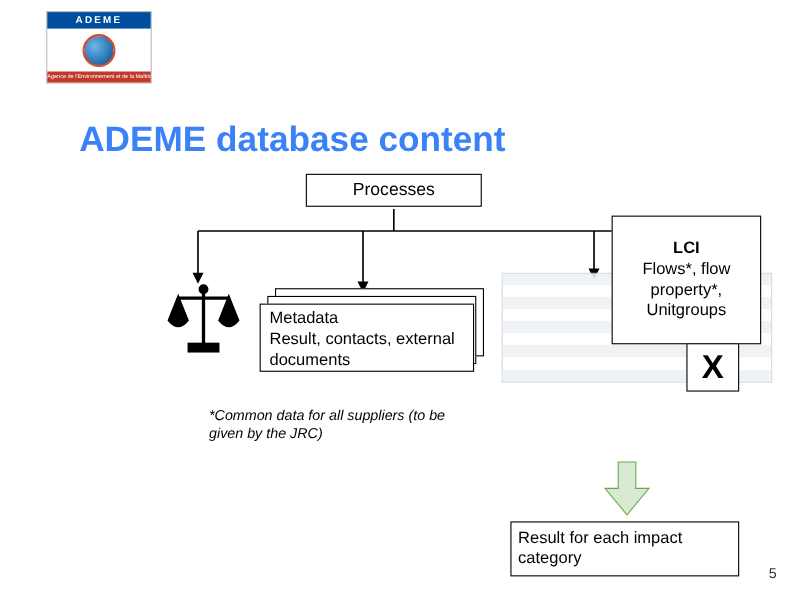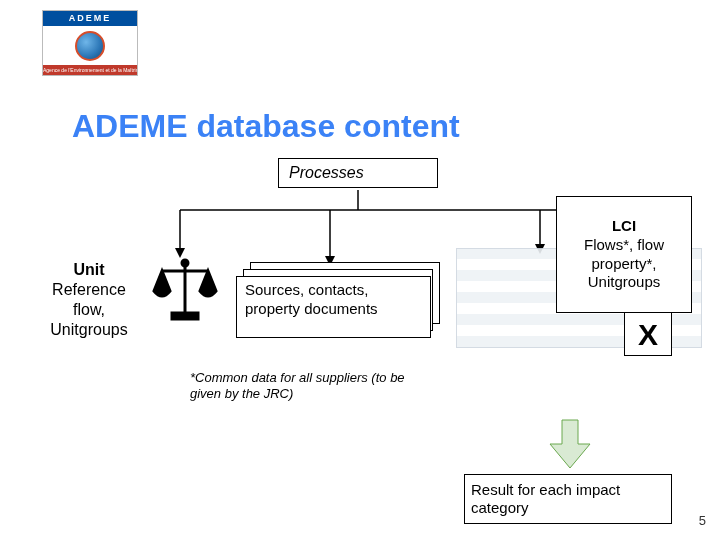--- a/index.html
+++ b/index.html
@@ -10,21 +10,21 @@
   .logo-box { position: absolute; left: 42px; top: 10px; width: 96px; height: 66px; border: 1px solid #bbb; background: #fff; display: flex; flex-direction: column; }
   .logo-top { background: #004F9F; color: #fff; font-size: 9px; font-weight: bold; text-align: center; letter-spacing: 2px; padding: 2px 0 3px; }
   .logo-mid { flex: 1; display: flex; align-items: center; justify-content: center; }
   .logo-globe { width: 30px; height: 30px; border-radius: 50%; background: radial-gradient(circle at 35% 35%, #6fb6e9 0%, #2b76b6 60%, #134b77 100%); border: 2px solid #d64d2a; }
   .logo-bot { background: #c0392b; color: #fff; font-size: 5px; text-align: center; padding: 2px 0; white-space: nowrap; overflow: hidden; }
   .red-bar { position: absolute; left: 0; top: 36px; width: 100%; height: 26px; background: #CE1126; z-index: -1; }
 
   .title { position: absolute; left: 72px; top: 108px; font-size: 32px; font-weight: bold; color: #3b82f6; }
 
   
-  .box { border: 1.5px solid #000; text-align: left; font-size: 16px; padding: 5px 10px; background: #fff; font-style: italic; }
+  .box { border: 1.5px solid #000; text-align: center; font-size: 16px; padding: 5px 10px; background: #fff; }
   .processes { position: absolute; left: 278px; top: 158px; width: 160px; }
 
   
   .unit { position: absolute; left: 34px; top: 260px; width: 110px; text-align: center; font-size: 16px; line-height: 1.25; }
   .unit .bold { font-weight: bold; }
 
   
   .scales { position: absolute; left: 150px; top: 255px; width: 70px; height: 70px; }
 
   
@@ -88,43 +88,40 @@
     <line class="arrowline" x1="180" y1="210" x2="180" y2="250"></line>
     <polygon class="arrowhead" points="180,258 175,248 185,248"></polygon>
 
     <line class="arrowline" x1="330" y1="210" x2="330" y2="258"></line>
     <polygon class="arrowhead" points="330,266 325,256 335,256"></polygon>
 
     <line class="arrowline" x1="540" y1="210" x2="540" y2="246"></line>
     <polygon class="arrowhead" points="540,254 535,244 545,244"></polygon>
   </svg>
 
-  <div class="unit">
-    <div class="bold">Unit</div>
-    <div>Reference flow, Unitgroups</div>
-  </div>
 
   <div class="scales">
     <svg viewBox="0 0 70 70" width="70" height="70">
       <g stroke="#000" stroke-width="3" fill="#000">
         <line x1="35" y1="8" x2="35" y2="58"></line>
         <line x1="12" y1="16" x2="58" y2="16"></line>
         <circle cx="35" cy="8" r="3"></circle>
         <path d="M12 16 L4 36 Q12 46 20 36 Z" fill="#000"></path>
         <path d="M58 16 L50 36 Q58 46 66 36 Z" fill="#000"></path>
         <rect x="22" y="58" width="26" height="6"></rect>
       </g>
     </svg>
   </div>
 
   <div class="meta-stack">
     <div class="meta-back"></div>
     <div class="meta-back2"></div>
     <div class="meta-front">
-      <div>Sources, contacts, property documents</div>
+      <div>Metadata</div>
+      <div>Result, contacts, external documents</div>
     </div>
   </div>
 
   <div class="table-ph"></div>
 
   <div class="lci">
     <div class="bold">LCI</div>
     <div>Flows*, flow property*, Unitgroups</div>
   </div>
 

